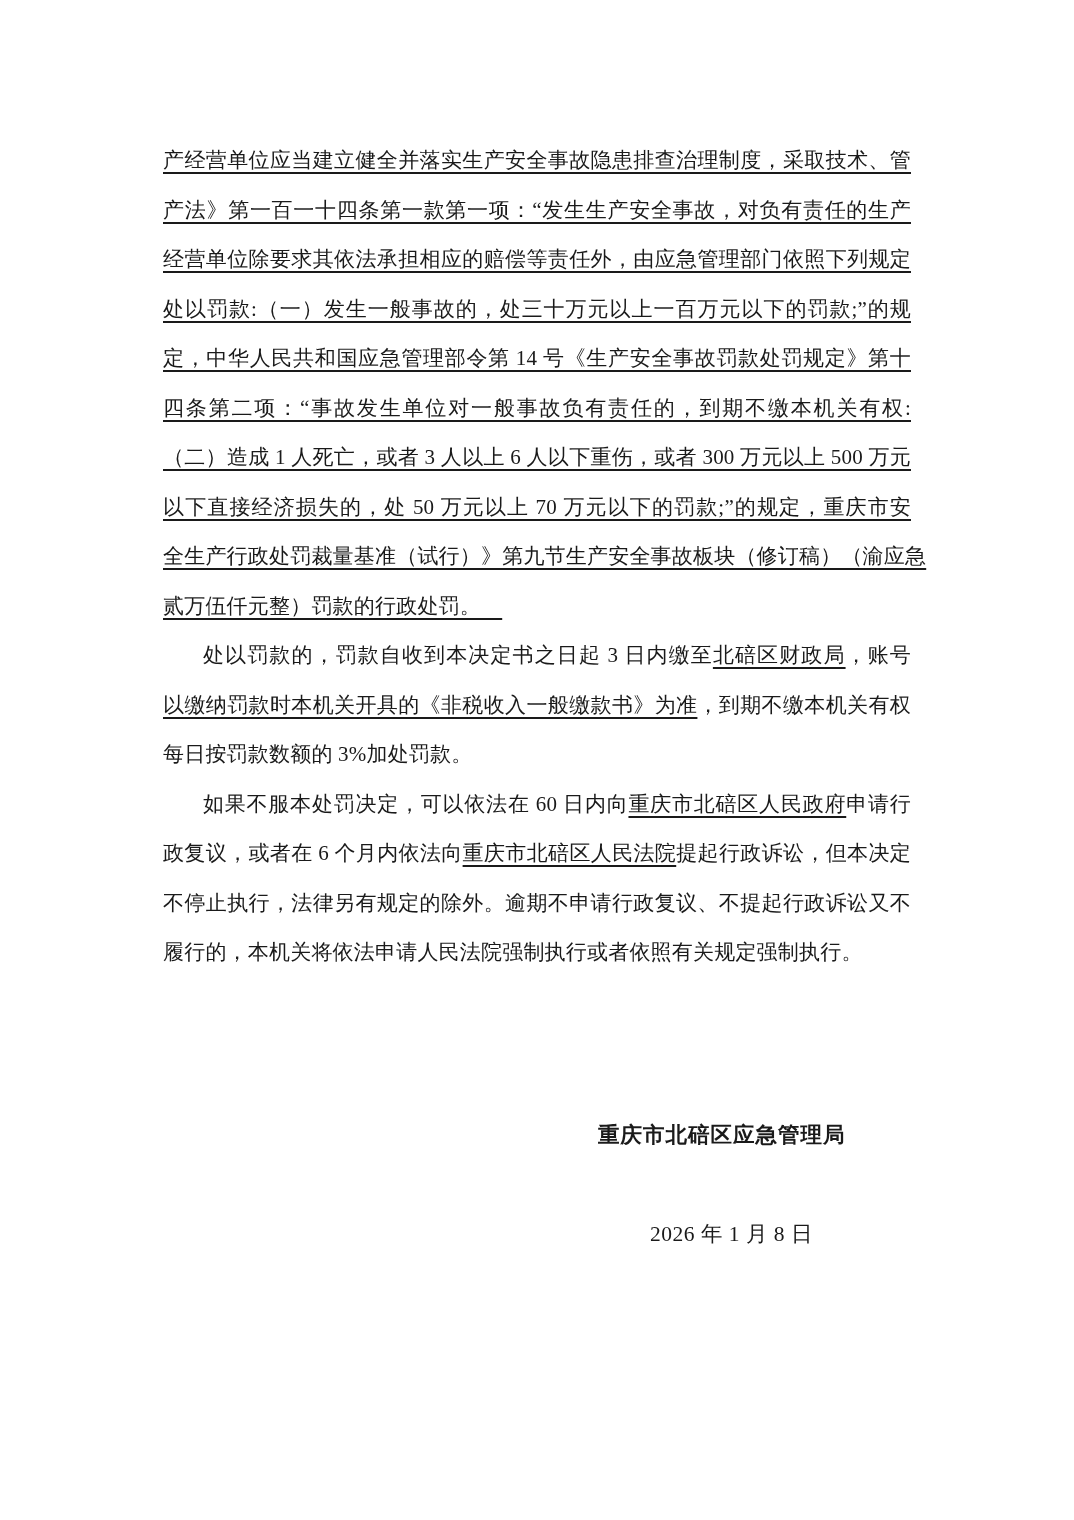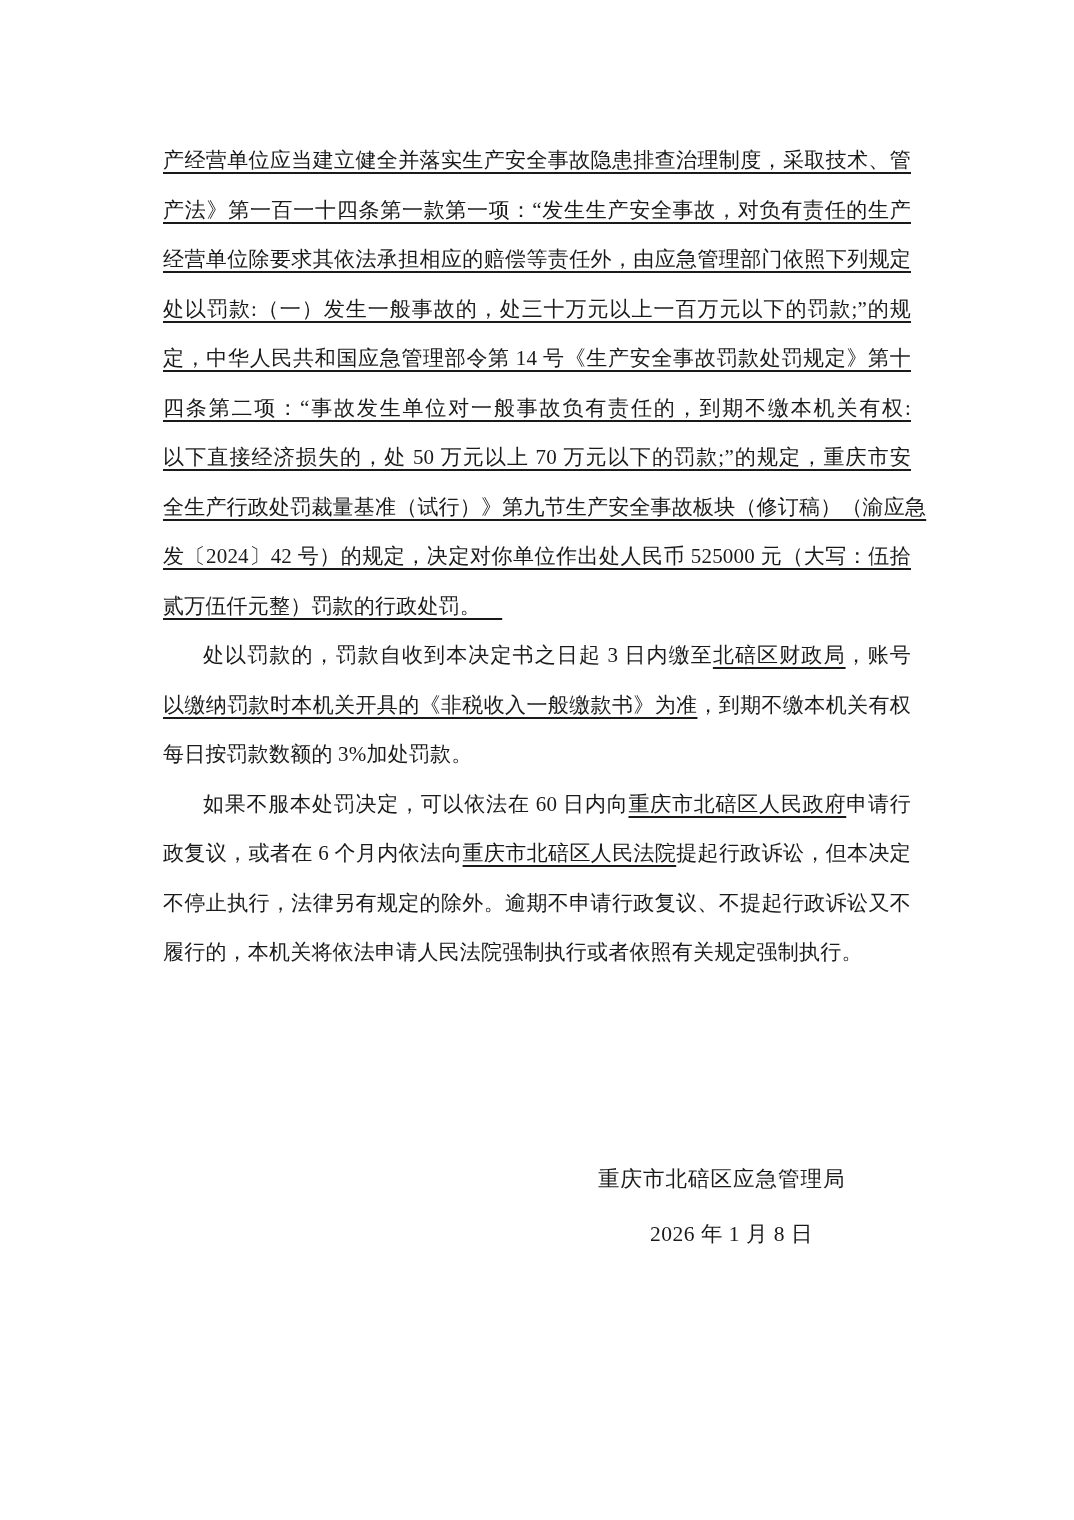--- a/index.html
+++ b/index.html
@@ -38,38 +38,38 @@
     text-underline-offset: 5px;
     text-decoration-color: #1a1a1a;
   }
   .sig {
     position: absolute;
     font-size: 21.5px;
     line-height: 30px;
     white-space: nowrap;
     letter-spacing: 1px;
   }
-  .sig-agency { left: 598px; top: 1164px; }
+  .sig-agency { left: 598px; top: 1120px; font-weight: bold; }
   .sig-date   { left: 650px; top: 1219px; letter-spacing: 0.5px; text-align: center; }
 </style>
 </head>
 <body>
 
 <div class="page">
 
   <div class="doc" id="doc-body">
       <div class="ln"><span class="u">产经营单位应当建立健全并落实生产安全事故隐患排查治理制度，采取技术、管</span></div>
       <div class="ln"><span class="u">产法》第一百一十四条第一款第一项：“发生生产安全事故，对负有责任的生产</span></div>
       <div class="ln"><span class="u">经营单位除要求其依法承担相应的赔偿等责任外，由应急管理部门依照下列规定</span></div>
       <div class="ln"><span class="u">处以罚款:（一）发生一般事故的，处三十万元以上一百万元以下的罚款;”的规</span></div>
       <div class="ln"><span class="u">定，中华人民共和国应急管理部令第 14 号《生产安全事故罚款处罚规定》第十</span></div>
       <div class="ln"><span class="u">四条第二项：“事故发生单位对一般事故负有责任的，到期不缴本机关有权:</span></div>
+      <div class="ln"><span class="u">（二）造成 1 人死亡，或者 3 人以上 6 人以下重伤，或者 300 万元以上 500 万元</span></div>
       <div class="ln"><span class="u">以下直接经济损失的，处 50 万元以上 70 万元以下的罚款;”的规定，重庆市安</span></div>
       <div class="ln"><span class="u">全生产行政处罚裁量基准（试行）》第九节生产安全事故板块（修订稿）（渝应急</span></div>
-      <div class="ln"><span class="u">发〔2024〕42 号）的规定，决定对你单位作出处人民币 525000 元（大写：伍拾</span></div>
       <div class="ln end"><span class="u">贰万伍仟元整）罚款的行政处罚。　</span></div>
       <div class="ln ind"><span>处以罚款的，罚款自收到本决定书之日起 3 日内缴至</span><span class="u">北碚区财政局</span><span>，账号</span></div>
       <div class="ln"><span class="u">以缴纳罚款时本机关开具的《非税收入一般缴款书》为准</span><span>，到期不缴本机关有权</span></div>
       <div class="ln end"><span>每日按罚款数额的 3%加处罚款。</span></div>
       <div class="ln ind"><span>如果不服本处罚决定，可以依法在 60 日内向</span><span class="u">重庆市北碚区人民政府</span><span>申请行</span></div>
       <div class="ln"><span>政复议，或者在 6 个月内依法向</span><span class="u">重庆市北碚区人民法院</span><span>提起行政诉讼，但本决定</span></div>
       <div class="ln"><span>不停止执行，法律另有规定的除外。逾期不申请行政复议、不提起行政诉讼又不</span></div>
       <div class="ln end"><span>履行的，本机关将依法申请人民法院强制执行或者依照有关规定强制执行。</span></div>
     </div>
 

